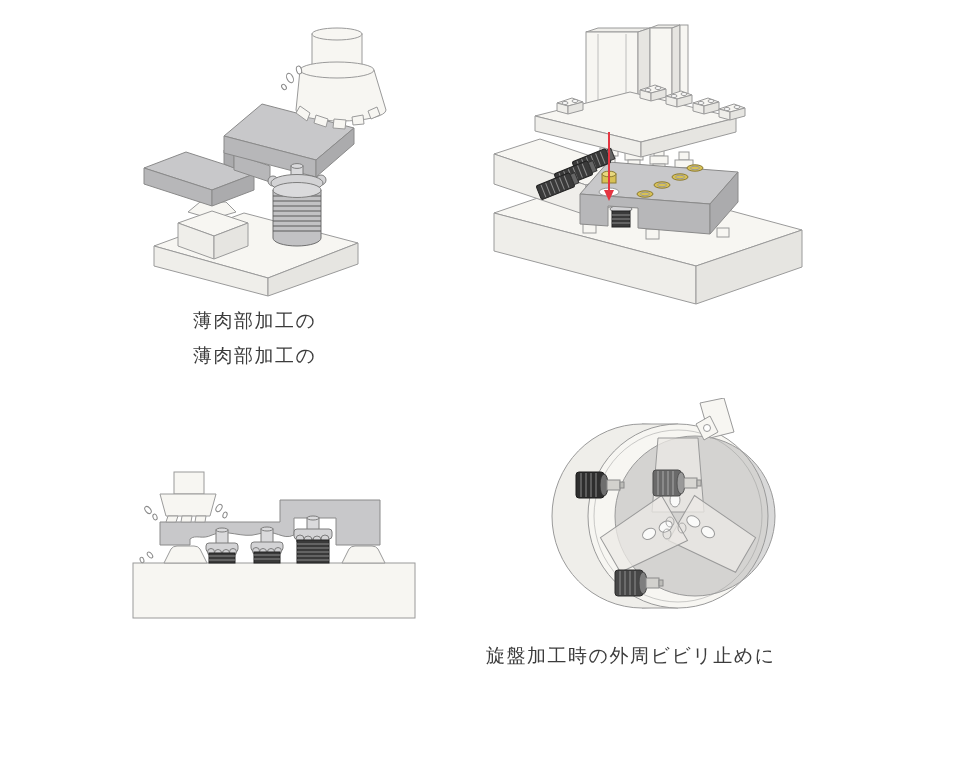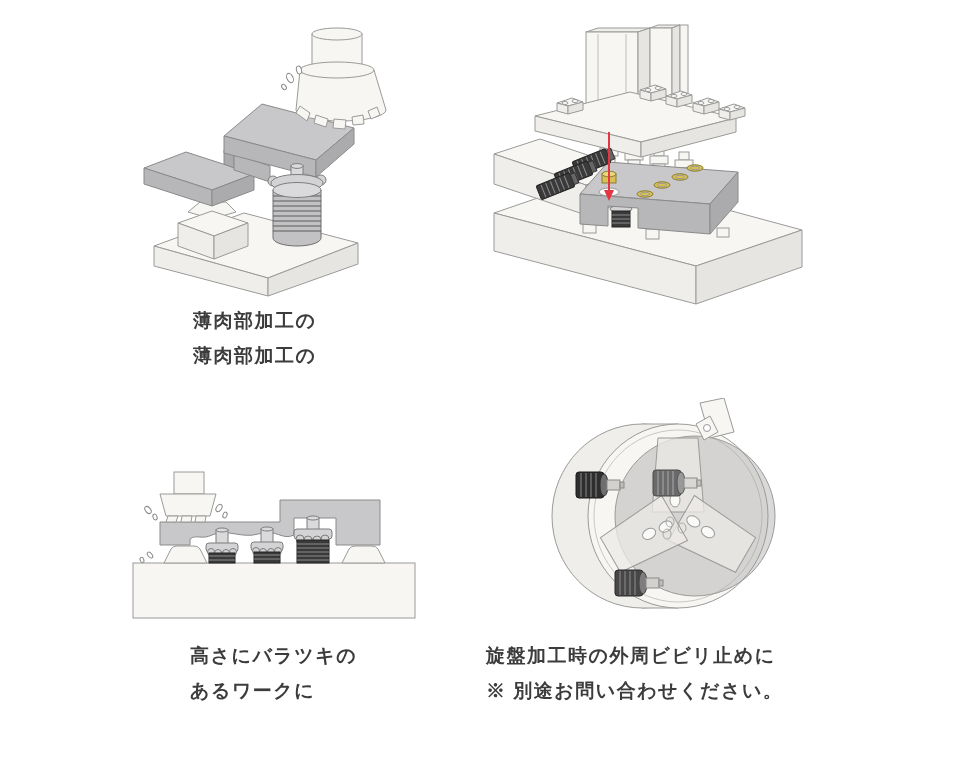--- a/index.html
+++ b/index.html
@@ -1,17 +1,17 @@
 <!DOCTYPE html>
 <html style="--page-bg: #ffffff; --outline: #9a9a9a; --gray-line: #8a8a8a; --gray-top: #c8c8ca; --gray-front: #b7b7b9; --gray-side: #ababad; --white-part: #f7f6f2; --white-shade: #efeeea; --white-shade2: #e6e5e1; --thread-dark: #3a3a3a; --brass: #d8c154; --arrow-red: #e53541; --caption-text: #3c3c3c;"><head>
 <meta charset="utf-8">
 <style>
   html,body{margin:0;padding:0;background:#fff;}
   .canvas{position:relative;width:960px;height:733px;background:var(--page-bg,#ffffff);
-          font-family:"Liberation Sans",sans-serif;overflow:hidden;font-weight:bold;}
+          font-family:"Liberation Sans",sans-serif;overflow:hidden;}
   figure.fig{position:absolute;margin:0;padding:0;}
   .fig1{left:140px;top:18px;width:280px;height:284px;}
   .fig2{left:480px;top:8px;width:330px;height:302px;}
   .fig3{left:130px;top:400px;width:290px;height:220px;}
   .fig4{left:520px;top:398px;width:260px;height:232px;}
   .caption{position:absolute;color:var(--caption-text,#3c3c3c);font-size:19px;
            line-height:35px;letter-spacing:1.5px;white-space:nowrap;}
   .cap1{left:193px;top:303px;}
   .cap2{left:502px;top:330px;}
   .cap3{left:190px;top:638px;}
@@ -345,24 +345,20 @@
       <g>
         <ellipse class="mark" cx="18" cy="110" rx="2.5" ry="4" transform="rotate(-40 18 110)"></ellipse>
         <ellipse class="mark" cx="25" cy="117" rx="2" ry="3" transform="rotate(-20 25 117)"></ellipse>
         <ellipse class="mark" cx="89" cy="108" rx="2.5" ry="4" transform="rotate(35 89 108)"></ellipse>
         <ellipse class="mark" cx="95" cy="115" rx="2" ry="3" transform="rotate(20 95 115)"></ellipse>
         <ellipse class="mark" cx="20" cy="155" rx="2" ry="3.5" transform="rotate(-40 20 155)"></ellipse>
         <ellipse class="mark" cx="12" cy="160" rx="1.8" ry="2.8" transform="rotate(-20 12 160)"></ellipse>
       </g>
     </svg>
   </figure>
-  <div class="caption cap3">
-    <div>高さにバラツキの</div>
-    <div>あるワークに</div>
-  </div>
 
   <figure class="fig fig4">
     <svg viewBox="0 0 260 232">
 
       <g>
         <ellipse class="wps" cx="122" cy="118" rx="90" ry="92"></ellipse>
         <polygon points="122,26 158,26 158,210 122,210" fill="var(--white-shade,#efeeea)"></polygon>
         <line class="ln" x1="122" y1="26" x2="158" y2="26"></line>
         <line class="ln" x1="122" y1="210" x2="158" y2="210"></line>
         <ellipse class="wp" cx="158" cy="118" rx="90" ry="92"></ellipse>
@@ -427,16 +423,15 @@
 
       <g>
         <polygon class="wp" points="180,5 204,0 214,34 190,40"></polygon>
         <polygon class="wp" points="176,26 190,18 198,34 184,42"></polygon>
         <circle class="hole" cx="187" cy="30" r="3.5"></circle>
       </g>
     </svg>
   </figure>
   <div class="caption cap4">
     <div>旋盤加工時の外周ビビリ止めに</div>
-    <div>※ 別途お問い合わせください。</div>
   </div>
 
 </div>
 
 </body></html>

